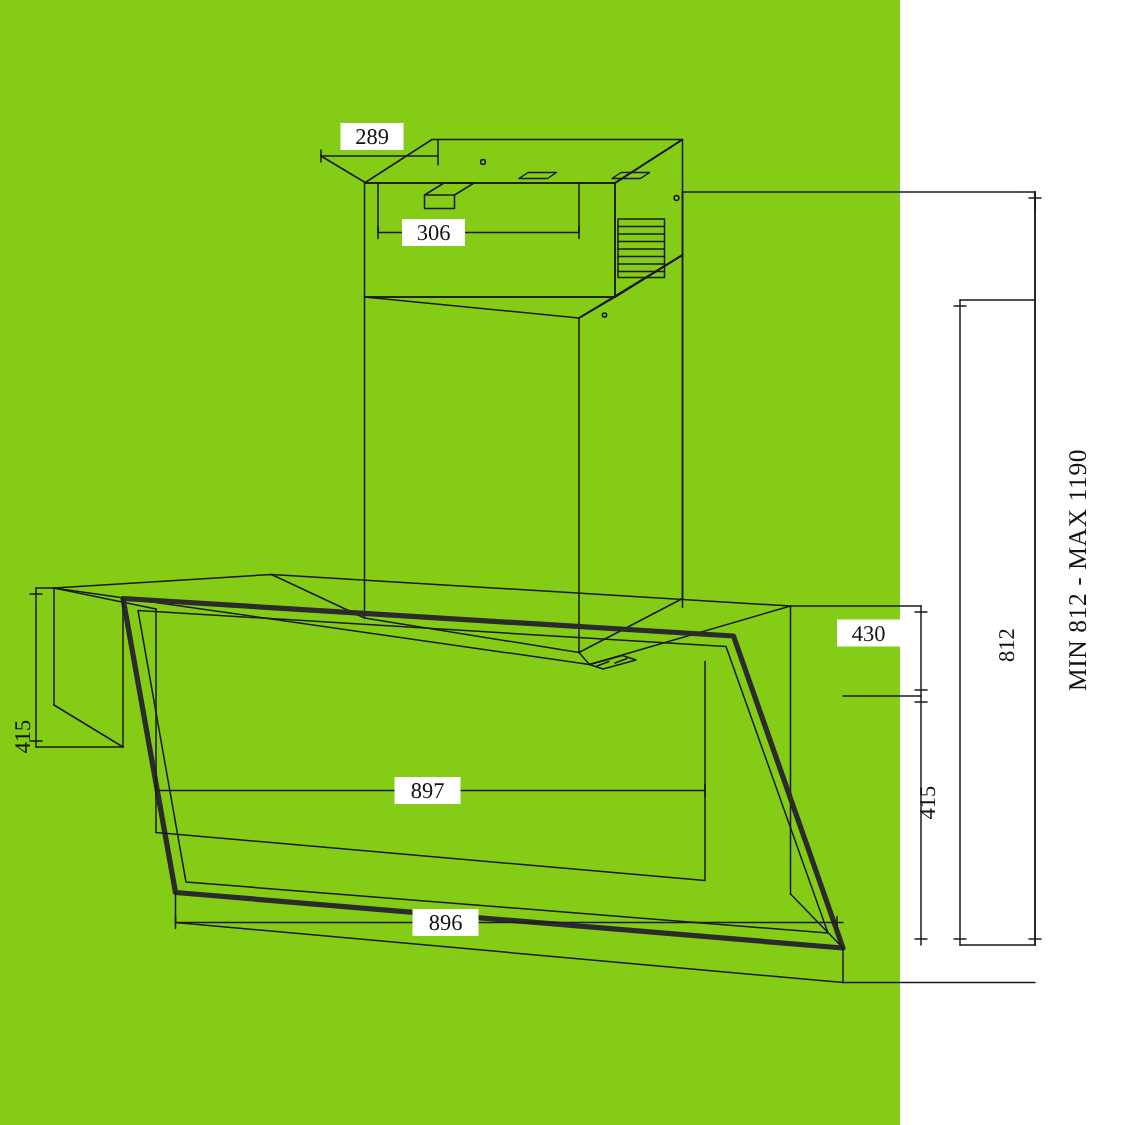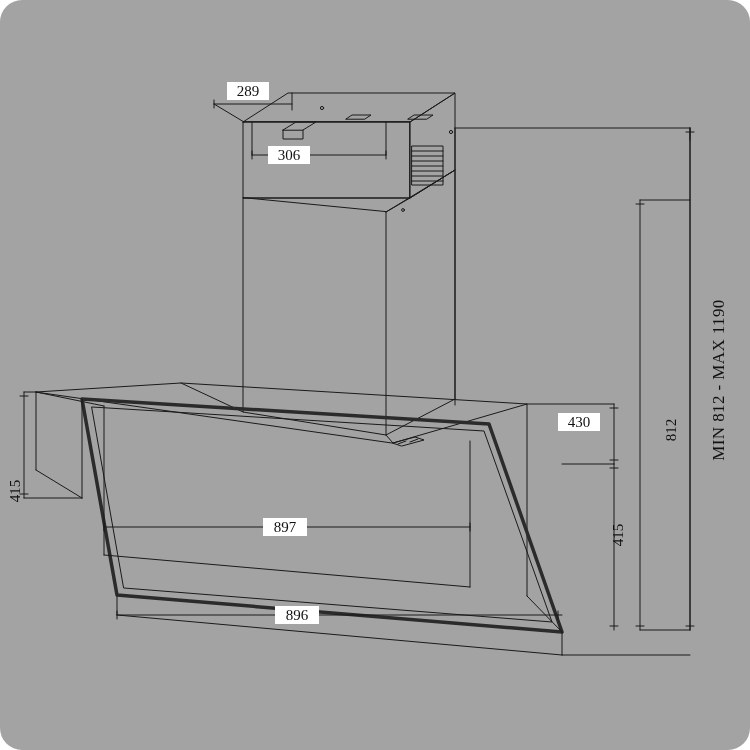--- a/index.html
+++ b/index.html
@@ -9,24 +9,23 @@
   }
   body {
     width: 750px;
     height: 750px;
     font-family: "Liberation Serif", serif;
     color: #000000;
     overflow: hidden;
   }
   #stage {
     position: relative;
-    width: 750px;
+    width: 600px;
     height: 750px;
-    background: #a3a3a3;
-    border-radius: 22px;
+    background: #84cc16;
   }
   svg#drawing {
     position: absolute;
     left: 0;
     top: 0;
     width: 750px;
     height: 750px;
   }
   .dim-text {
     font-family: "Liberation Serif", serif;

